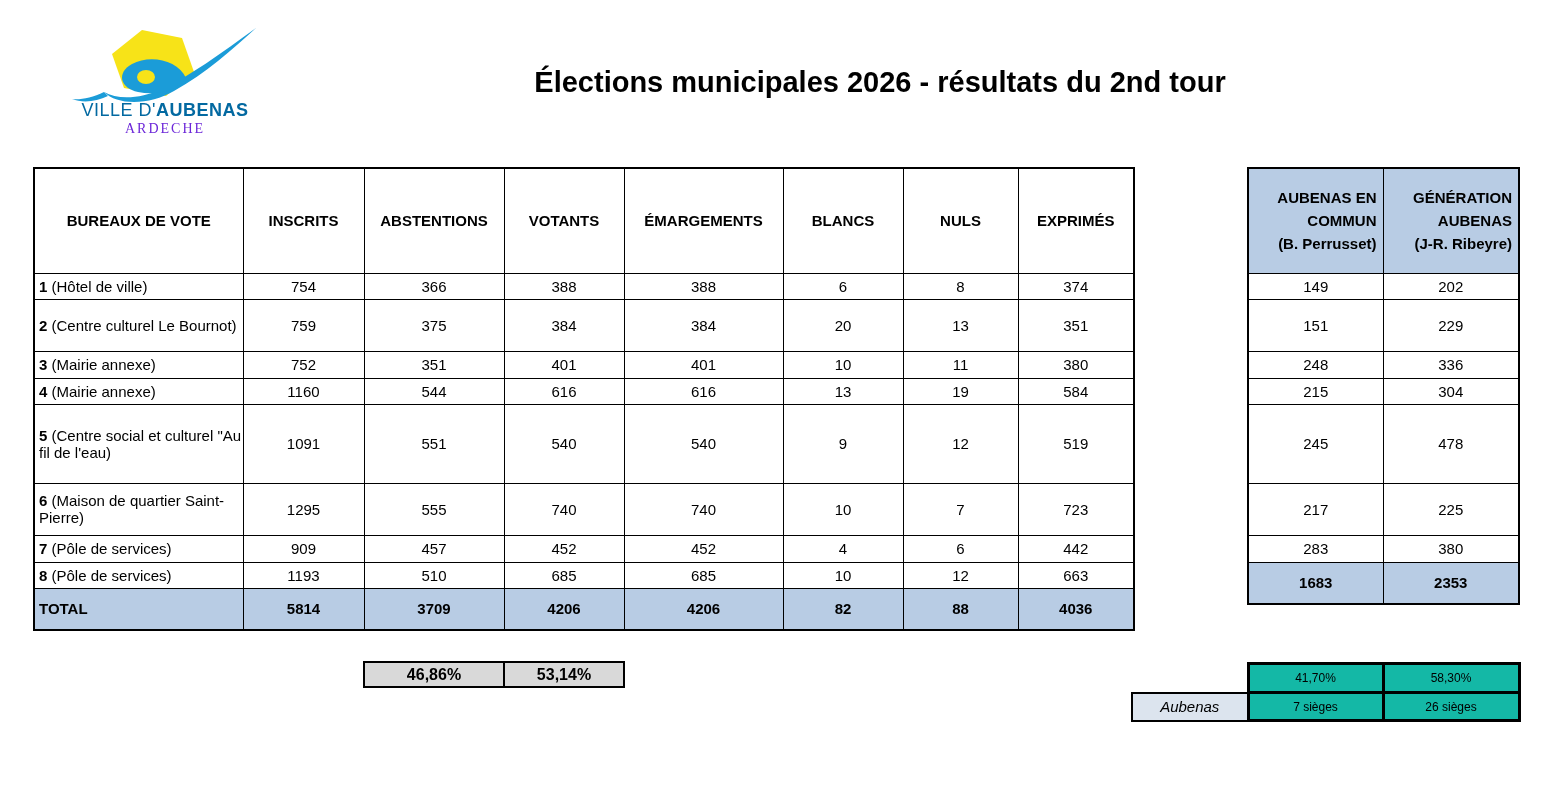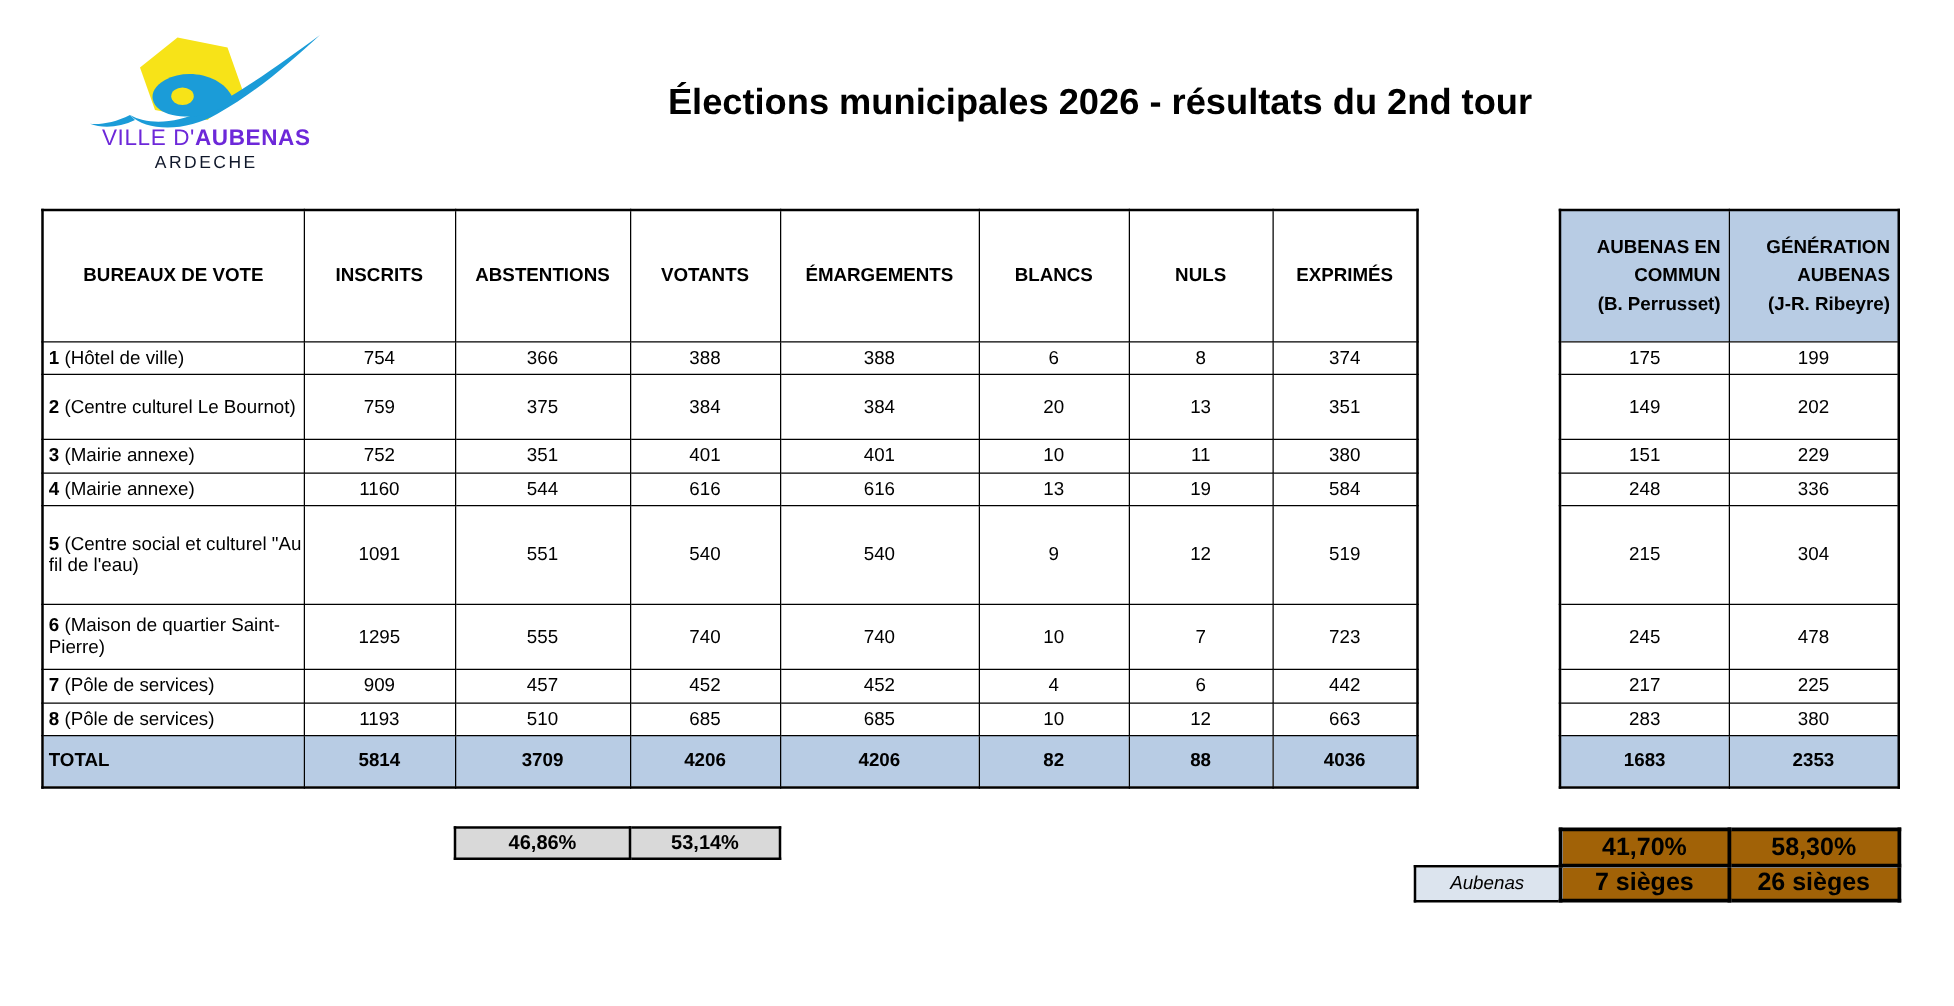--- a/index.html
+++ b/index.html
@@ -11,28 +11,28 @@
     position: relative;
     overflow: hidden;
   }
   .page { position:absolute; inset:0; background:#fff; }
 
   
   .logo { position:absolute; left:70px; top:28px; width:190px; height:120px; }
   .logo svg { display:block; }
   .logo-name {
     position:absolute; left:0; top:72px; width:190px;
-    text-align:center; font-size:18px; color:#6d28d9; letter-spacing:.5px;
+    text-align:center; font-size:18px; color:#0369a1; letter-spacing:.5px;
     white-space:nowrap;
   }
   .logo-name .bold-part { font-weight:bold; }
   .logo-region {
     position:absolute; left:0; top:93px; width:190px;
-    text-align:center; font-family:Liberation Sans, sans-serif;
-    font-size:14px; color:#0f172a; letter-spacing:2px;
+    text-align:center; font-family:Liberation Serif, serif;
+    font-size:14px; color:#6d28d9; letter-spacing:2px;
   }
 
   
   .main-title {
     position:absolute; left:480px; top:66px; width:800px;
     text-align:center; font-size:29px; font-weight:bold; color:#000;
   }
 
   
   table { border-collapse:collapse; table-layout:fixed; }
@@ -77,21 +77,21 @@
   #pct-table td {
     border:2px solid #000; background:#d9d9d9; font-weight:bold;
     text-align:center; height:25px; font-size:16px;
   }
 
   
   #seats-table { position:absolute; left:1131px; top:662px; width:387px; }
   #seats-table td { text-align:center; }
   #seats-table .ghost { border:none; background:transparent; }
   #seats-table .seat-cell {
-    border:3px solid #000; background:#a16207; font-weight:bold; font-size:20px;
+    border:3px solid #000; background:#14b8a6; font-weight:normal; font-size:12px;
   }
   #seats-table .label-cell {
     border:2px solid #000; background:#dce4ee; font-style:italic;
     font-size:15px; padding:0 6px; line-height:1.45;
   }
   #seats-table tr:nth-child(1) td { height:29px; }
   #seats-table tr:nth-child(2) td { height:28px; }
   #seats-table tr:nth-child(3) td { height:49px; }
 </style>
 </head>
@@ -244,24 +244,20 @@
           <span>(B. Perrusset)</span>
         </th>
         <th>
           <span>GÉNÉRATION AUBENAS</span><br>
           <span>(J-R. Ribeyre)</span>
         </th>
       </tr>
     </thead>
     <tbody id="cand-rows">
         <tr>
-          <td class="num-cell">175</td>
-          <td class="num-cell">199</td>
-        </tr>
-        <tr>
           <td class="num-cell">149</td>
           <td class="num-cell">202</td>
         </tr>
         <tr>
           <td class="num-cell">151</td>
           <td class="num-cell">229</td>
         </tr>
         <tr>
           <td class="num-cell">248</td>
           <td class="num-cell">336</td>

